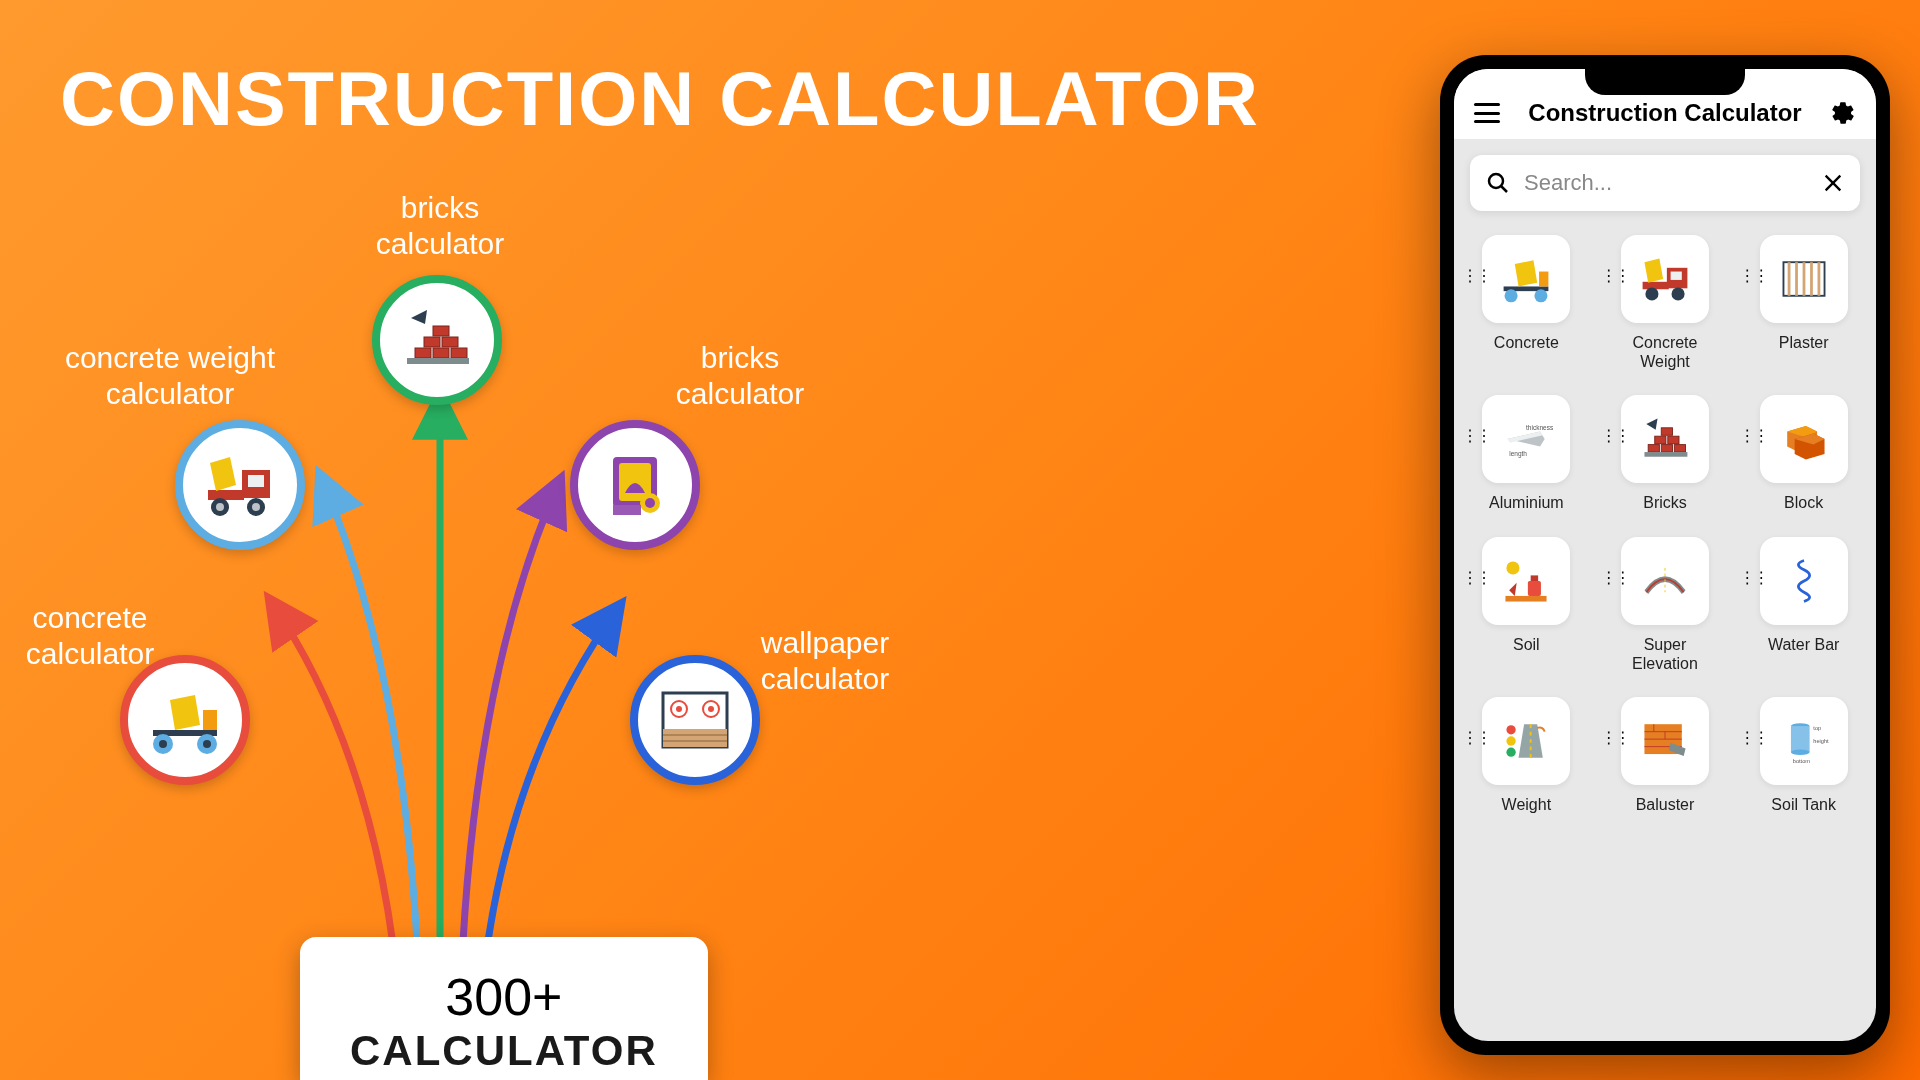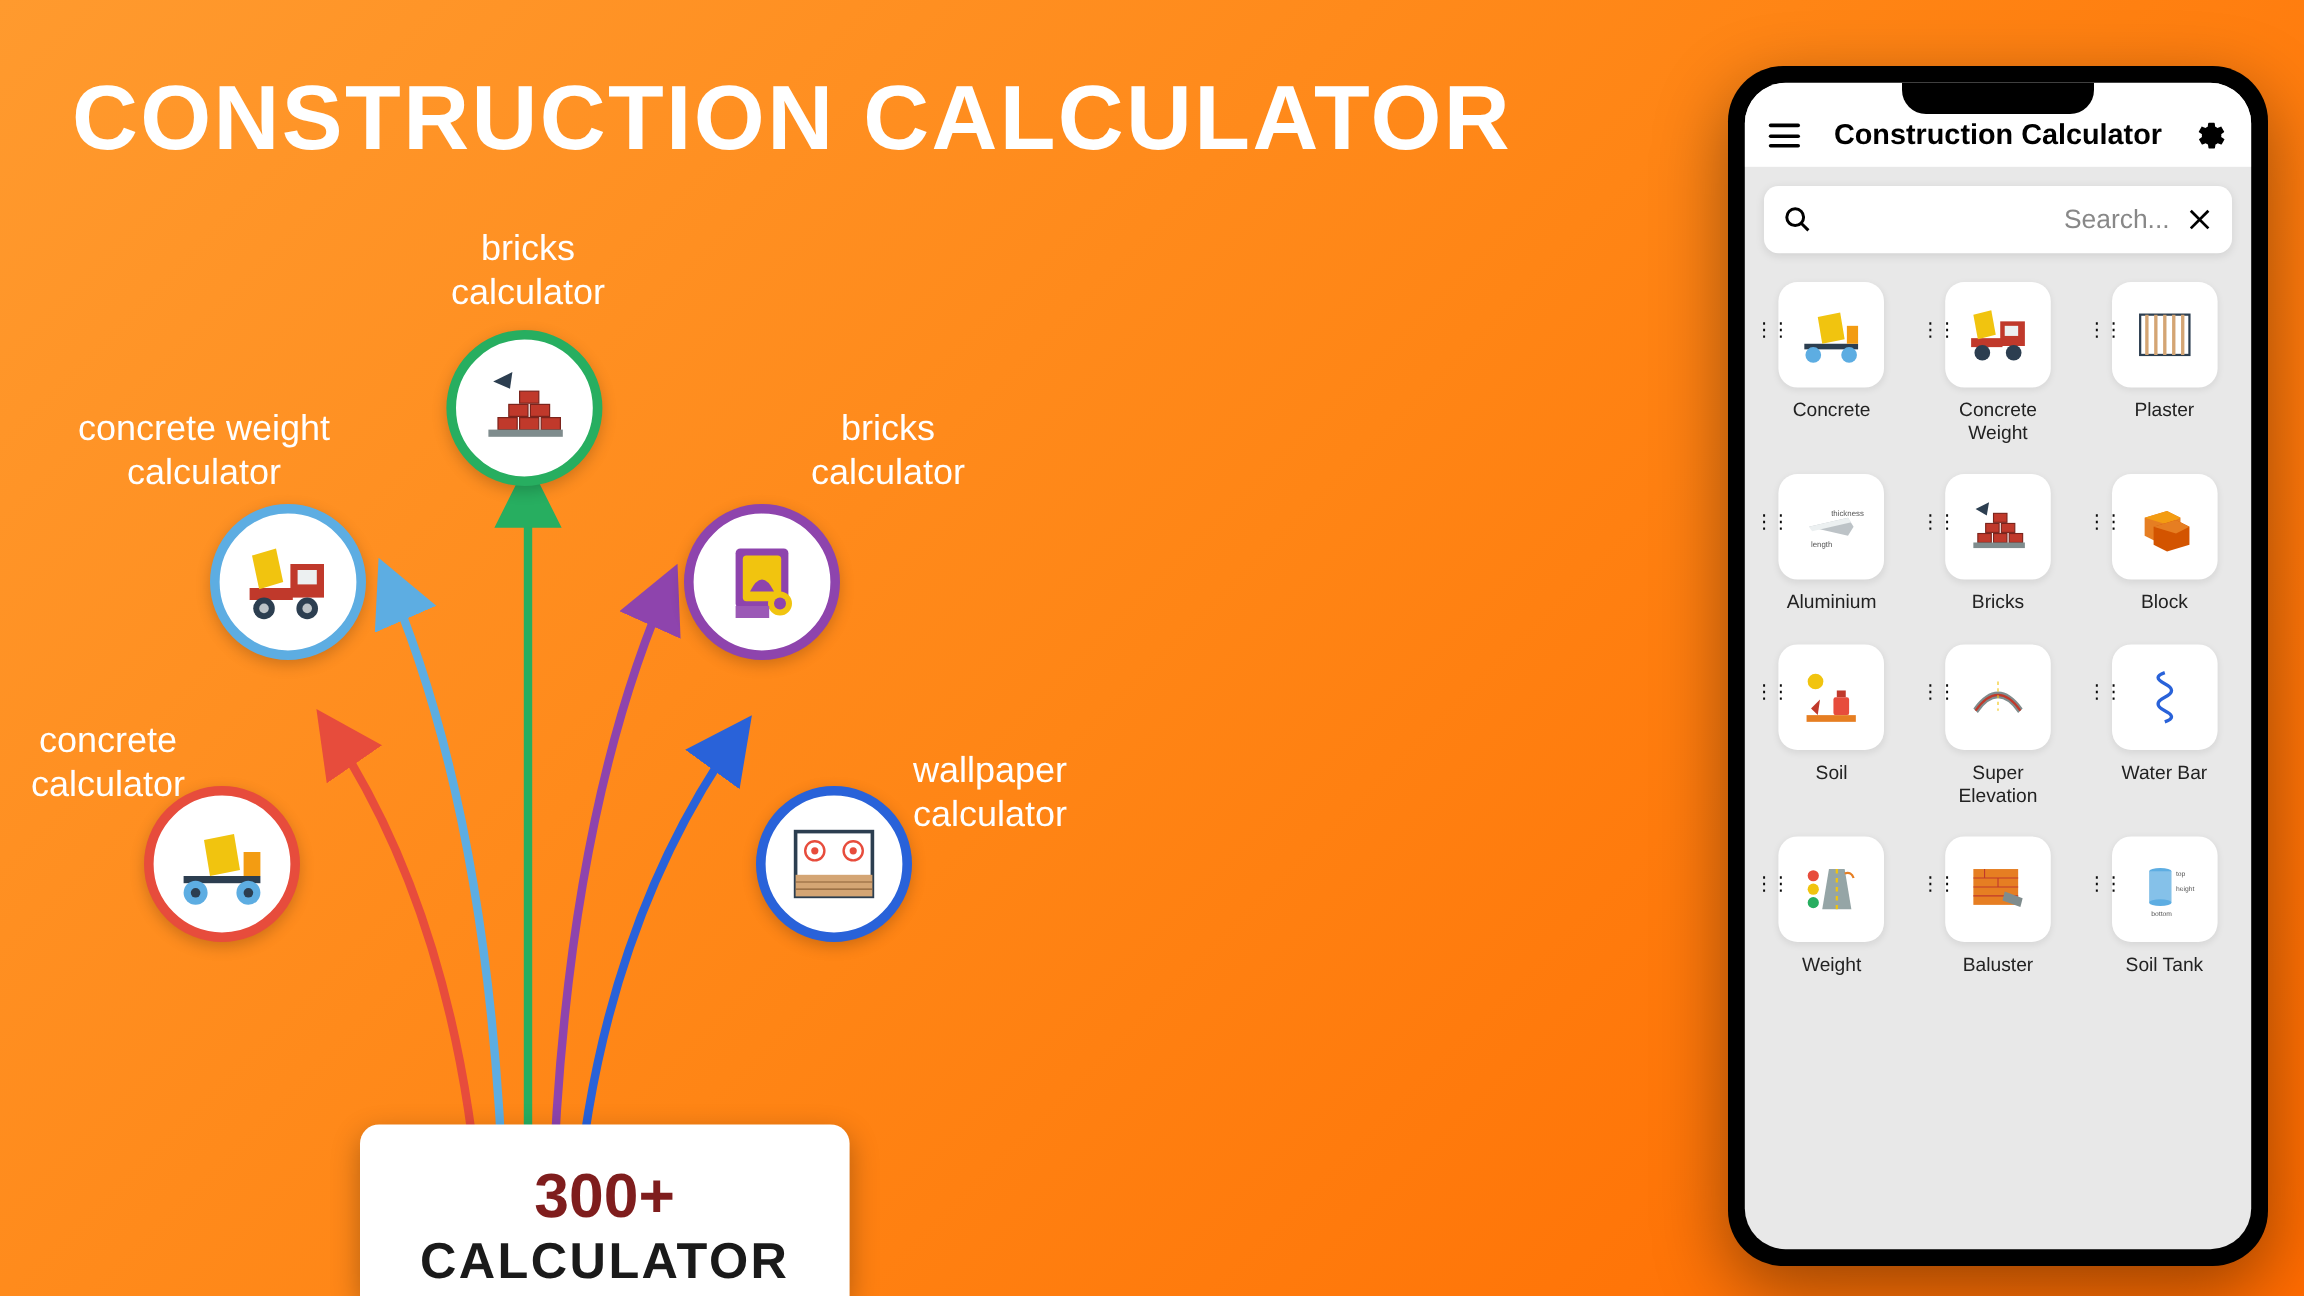--- a/index.html
+++ b/index.html
@@ -45,22 +45,22 @@
   left: 300px;
   bottom: 0;
   background: #fff;
   padding: 30px 50px 5px 50px;
   border-radius: 16px 16px 0 0;
   text-align: center;
   box-shadow: 0 8px 24px rgba(0,0,0,0.3);
 }
 .counter-num {
   font-size: 52px;
-  font-weight: 700;
-  color: #7f1d1d;
+  font-weight: 400;
+  color: #000000;
 }
 .counter-label {
   font-size: 42px;
   font-weight: 900;
   color: #1a1a1a;
   letter-spacing: 2px;
 }
 .phone {
   position: absolute;
   right: 30px;
@@ -115,21 +115,20 @@
   display: flex;
   align-items: center;
   padding: 0 16px;
   box-shadow: 0 2px 8px rgba(0,0,0,0.1);
   gap: 14px;
 }
 .search-placeholder {
   flex: 1;
   color: #888;
   font-size: 22px;
-  text-align: right;
 }
 .grid {
   margin-top: 24px;
   display: grid;
   grid-template-columns: repeat(3, 1fr);
   column-gap: 26px;
   row-gap: 24px;
 }
 .card {
   display: flex;

